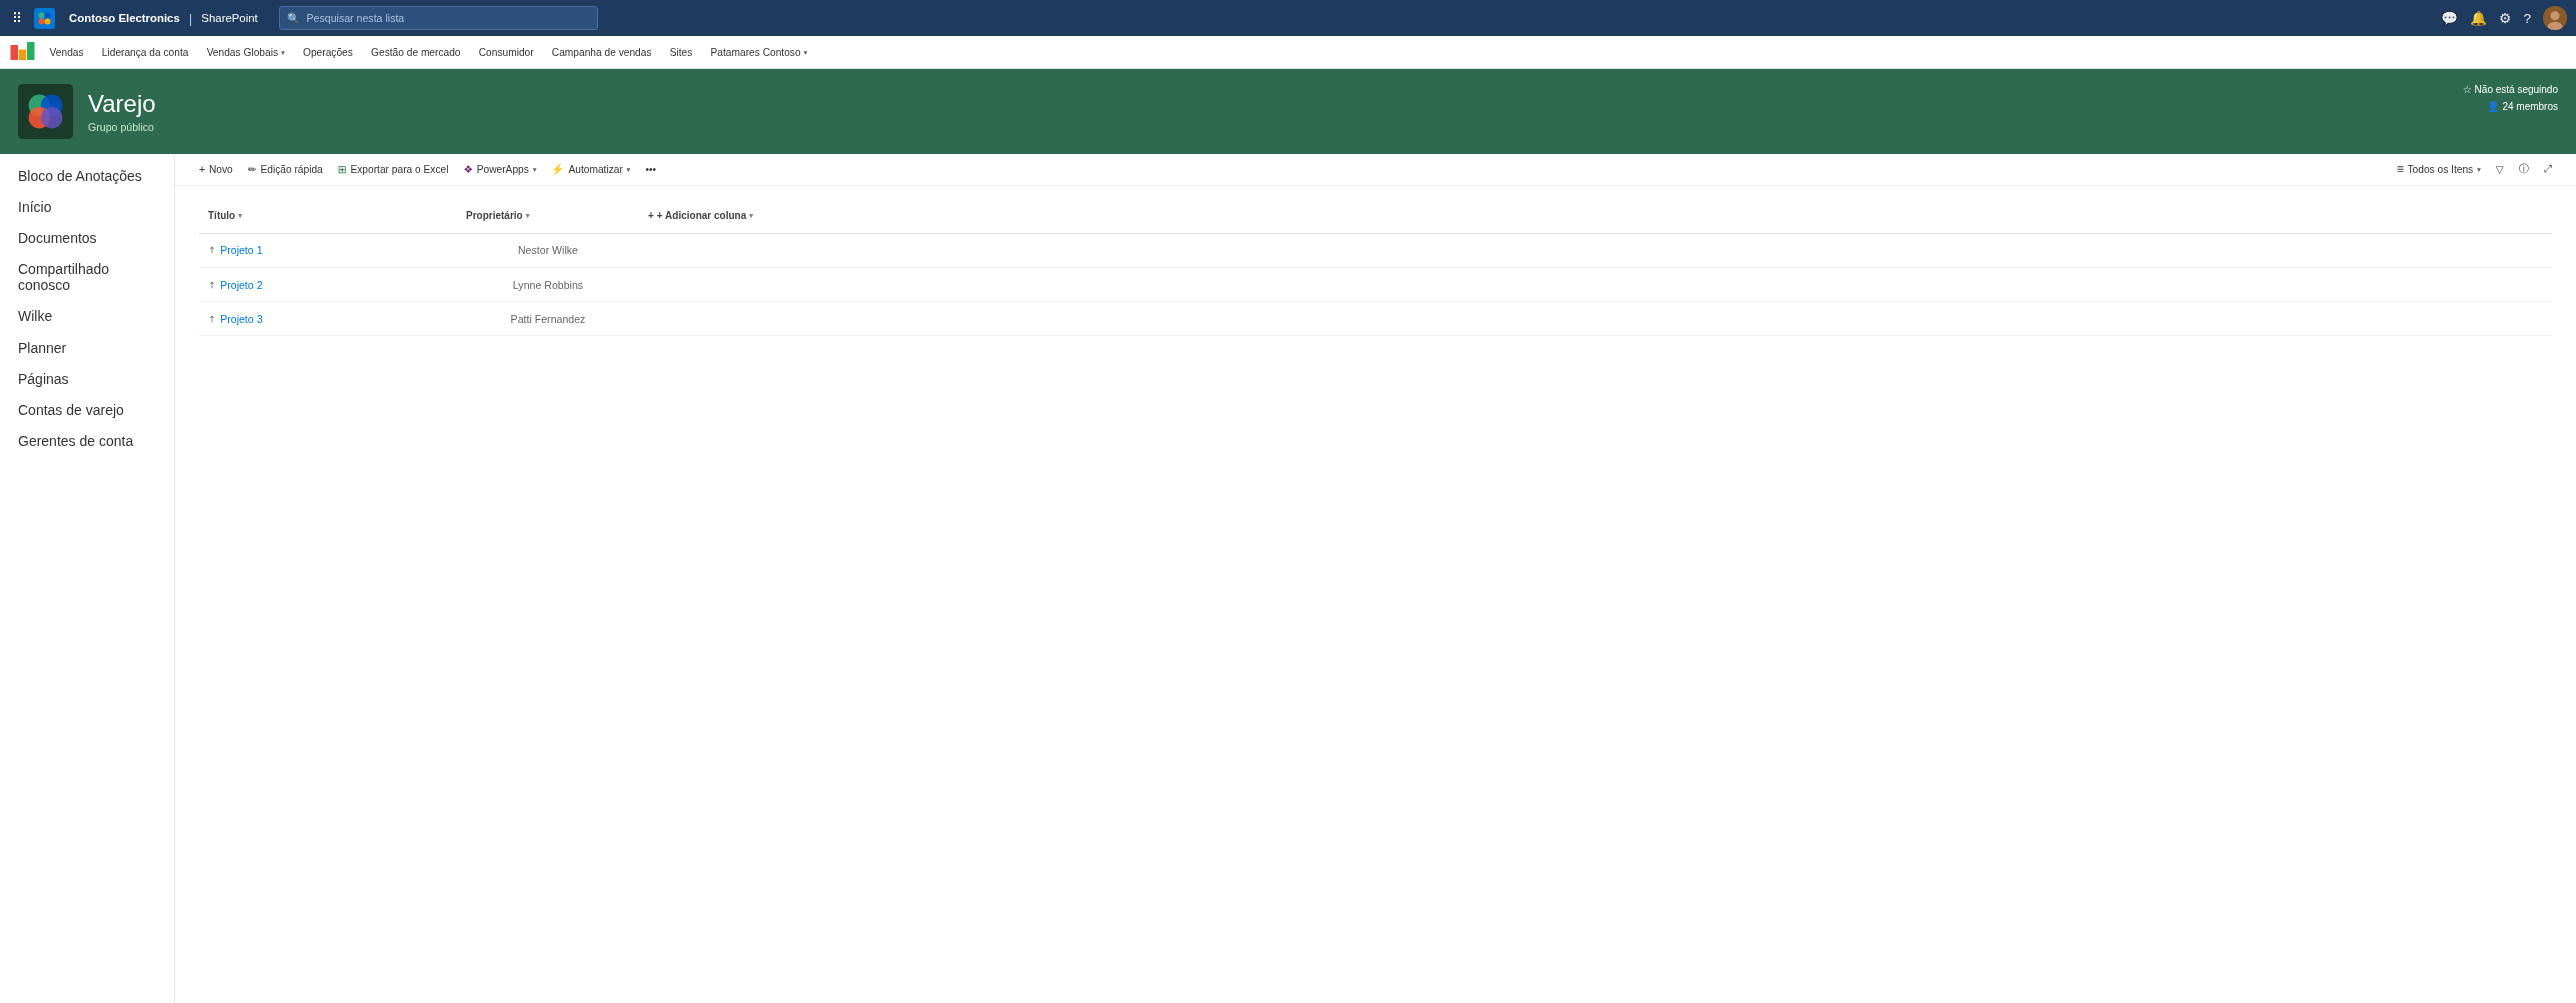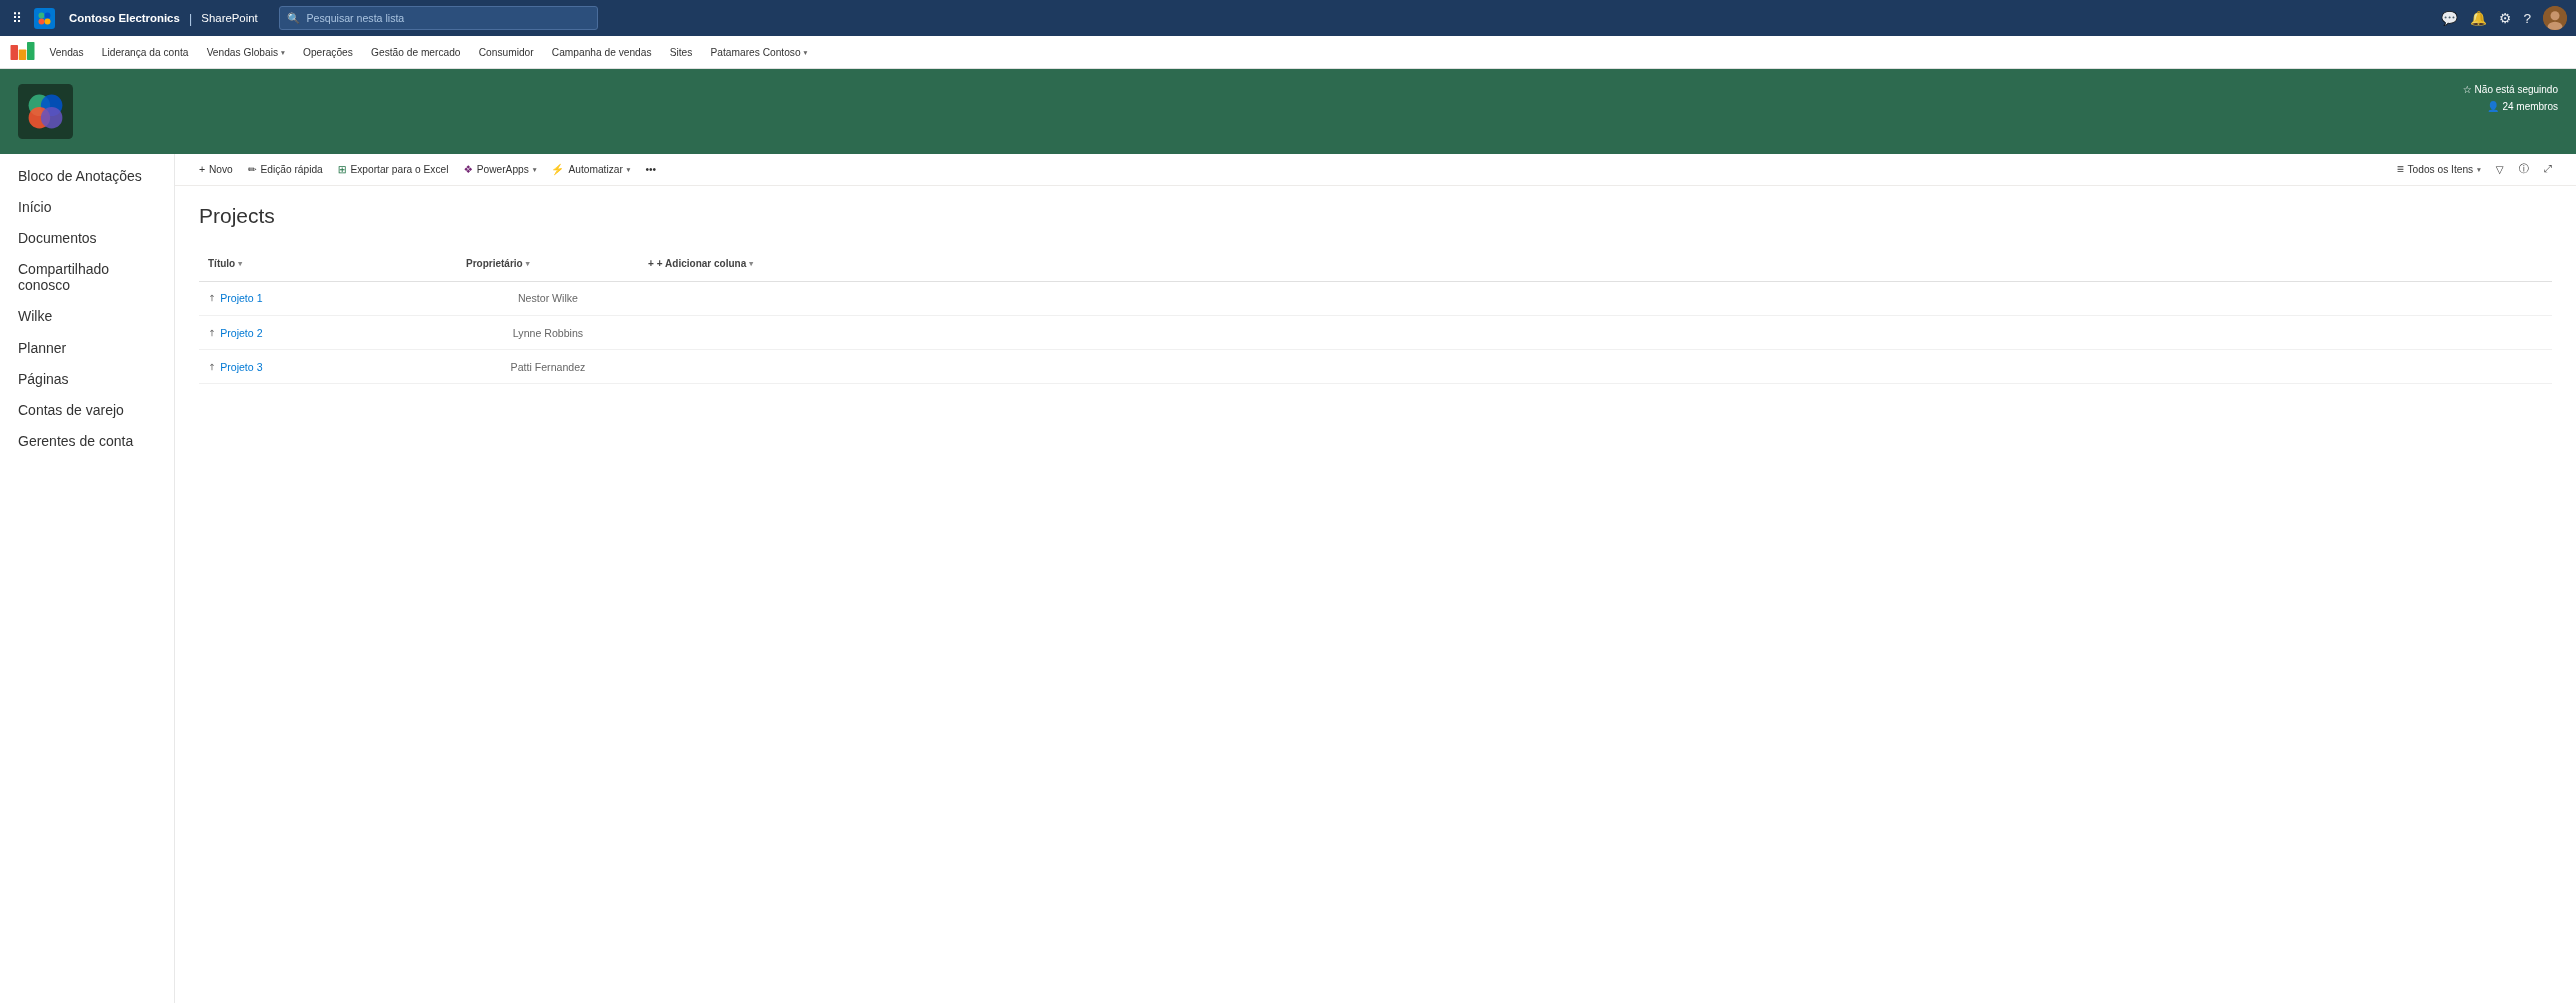--- a/index.html
+++ b/index.html
@@ -388,20 +388,24 @@
 </div>
 
 <div class="site-header">
   <div class="site-icon">
     <svg width="43" height="43" viewBox="0 0 56 56" xmlns="http://www.w3.org/2000/svg">
       <circle cx="20" cy="20" r="14" fill="#36b37e" opacity="0.85"></circle>
       <circle cx="36" cy="20" r="14" fill="#0052cc" opacity="0.85"></circle>
       <circle cx="20" cy="36" r="14" fill="#ff5630" opacity="0.85"></circle>
       <circle cx="36" cy="36" r="14" fill="#6554c0" opacity="0.85"></circle>
     </svg>
+  </div>
+  <div class="site-info">
+    <div class="site-title">Varejo</div>
+    <div class="site-subtitle">Grupo público</div>
   </div>
   <div class="site-header-actions">
     <div class="follow-btn">
       <span>☆</span>
       <span>Não está seguindo</span>
     </div>
     <div class="members-btn">
       <span>👤</span>
       <span>24 membros</span>
     </div>
@@ -480,21 +484,20 @@
         <button class="view-btn">
           <span>ⓘ</span>
         </button>
         <button class="view-btn">
           <span>⤢</span>
         </button>
       </div>
     </div>
 
     <div class="page-content">
-      <h1 class="page-title">Projects</h1>
 
       <div>
         <div class="list-headers">
           <div class="list-header-cell col-titulo">
             <span>Título</span>
             <span class="header-chevron">▾</span>
           </div>
           <div class="list-header-cell col-proprietario">
             <span>Proprietário</span>
             <span class="header-chevron">▾</span>

